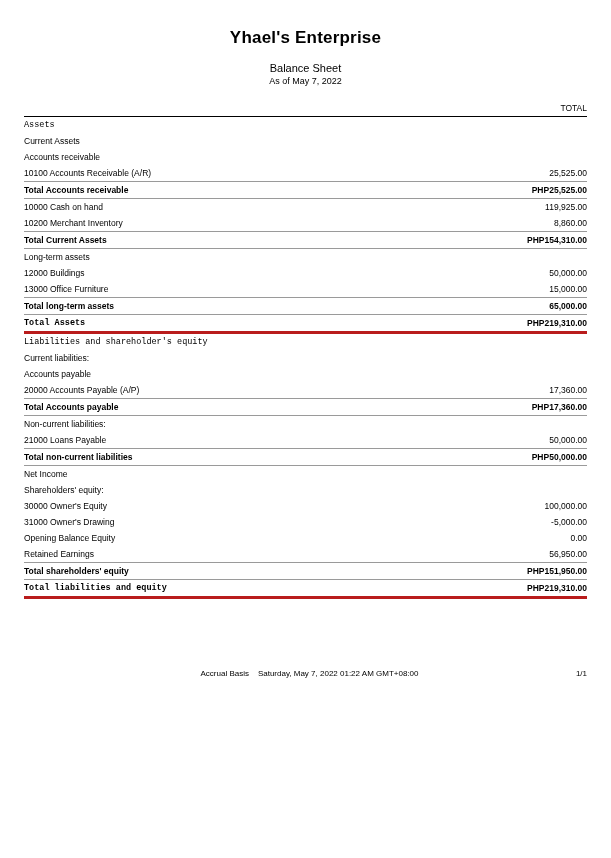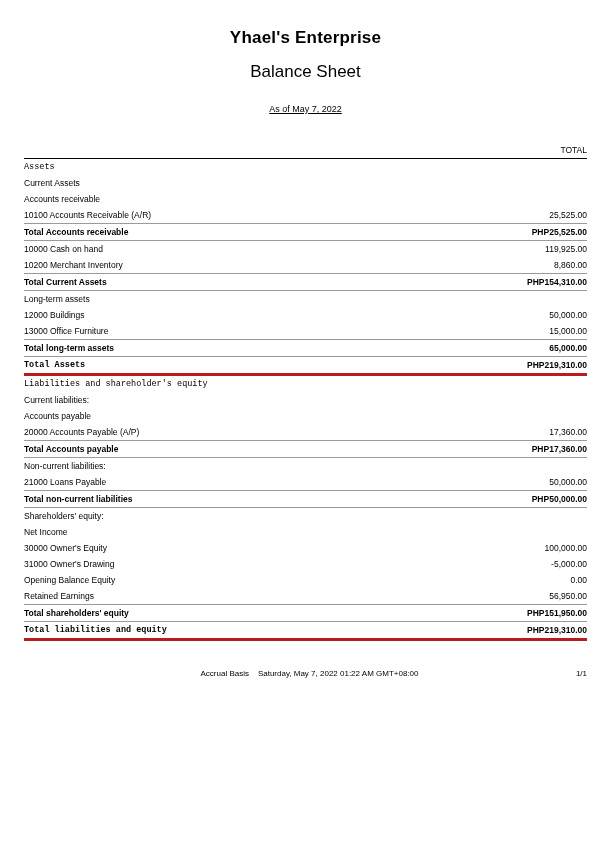--- a/index.html
+++ b/index.html
@@ -26,34 +26,33 @@
     text-align: center;
     padding-top: 28px;
   }
   .company-name {
     font-size: 17px;
     font-weight: bold;
     letter-spacing: 0.2px;
     margin-bottom: 14px;
   }
   .report-title {
-    font-size: 17px;
-    margin-bottom: 22px;
+    font-size: 11px;
+    margin-bottom: 2px;
   }
   .report-date {
     font-size: 9px;
     margin-bottom: 1px;
-    text-decoration: underline;
   }
 
   table.report {
     width: 100%;
     border-collapse: collapse;
     font-size: 8.5px;
-    margin-top: 28px;
+    margin-top: 14px;
   }
   table.report td {
     padding: 2px 0 2px 0;
     vertical-align: bottom;
     line-height: 12px;
   }
   td.label {
     text-align: left;
     white-space: nowrap;
   }
@@ -200,25 +199,25 @@
         </tr>
         <tr>
           <td class="label ind2">21000 Loans Payable</td>
           <td class="amount">50,000.00</td>
         </tr>
         <tr class="rule-thin-top rule-thin-bot">
           <td class="label ind1 bold">Total non-current liabilities</td>
           <td class="amount bold">PHP50,000.00</td>
         </tr>
         <tr>
+          <td class="label ind2">Net Income</td>
+          <td class="amount"></td>
+        </tr>
+        <tr>
           <td class="label ind1">Shareholders' equity:</td>
-          <td class="amount"></td>
-        </tr>
-        <tr>
-          <td class="label ind2">Net Income</td>
           <td class="amount"></td>
         </tr>
         <tr>
           <td class="label ind2">30000 Owner's Equity</td>
           <td class="amount">100,000.00</td>
         </tr>
         <tr>
           <td class="label ind2">31000 Owner's Drawing</td>
           <td class="amount">-5,000.00</td>
         </tr>

